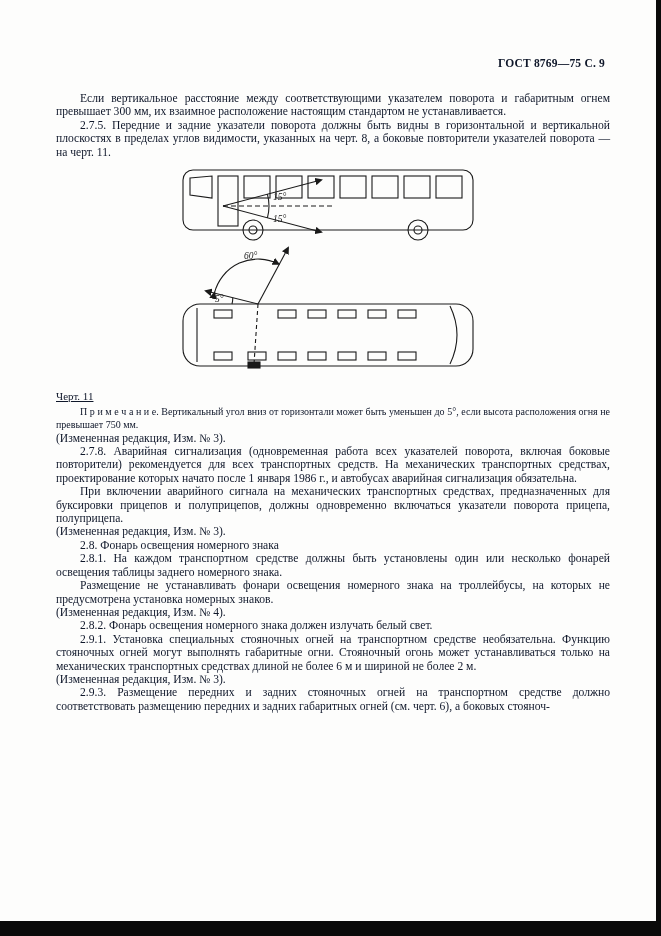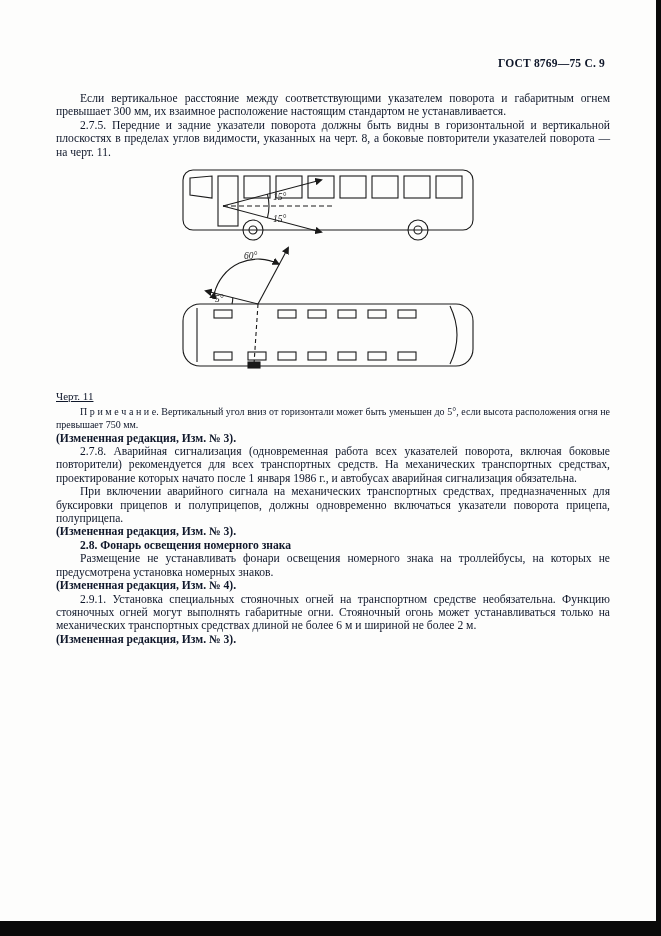--- a/index.html
+++ b/index.html
@@ -25,21 +25,21 @@
     font-size:11.5px; font-weight:700; letter-spacing:0.2px;
     white-space:nowrap;
   }
   .content {
     position:absolute; top:92px; left:56px; width:554px;
     font-size:11.6px; line-height:13.4px;
     text-align:justify;
   }
   .para { text-align:justify; }
   .para.indent { text-indent:24px; }
-  .para.bold { font-weight:700; }
+  .para.bold { font-weight:400; }
   .para.note { font-size:10px; line-height:12.6px; }
   .figure { margin:5px 0 3px 0; text-align:center;text-decoration:underline; }
   .figure svg { display:block; margin:0 auto; }
   .caption { font-size:11px; text-align:left; text-indent:0; margin-top:8px; }
   .svglabel {
     font-family:"Liberation Serif","DejaVu Serif",serif;
     font-size:9.5px; font-style:italic; fill:#1a1a1a; stroke:none;
   }
 </style>
 </head>
@@ -121,19 +121,22 @@
       </svg>
       <figcaption class="caption">Черт. 11</figcaption>
     </figure>
 
     <p class="para indent note">П р и м е ч а н и е.  Вертикальный угол вниз от горизонтали может быть уменьшен до 5°, если высота расположения огня не превышает 750 мм.</p>
     <p class="para bold">(Измененная редакция, Изм. № 3).</p>
     <p class="para indent">2.7.8. Аварийная сигнализация (одновременная работа всех указателей поворота, включая боковые повторители) рекомендуется для всех транспортных средств. На механических транспортных средствах, проектирование которых начато после 1 января 1986 г., и автобусах аварийная сигнализация обязательна.</p>
     <p class="para indent">При включении аварийного сигнала на механических транспортных средствах, предназначенных для буксировки прицепов и полуприцепов, должны одновременно включаться указатели поворота прицепа, полуприцепа.</p>
     <p class="para bold">(Измененная редакция, Изм. № 3).</p>
     <p class="para indent bold">2.8. Фонарь освещения номерного знака</p>
+    <p class="para indent">2.8.1. На каждом транспортном средстве должны быть установлены один или несколько фонарей освещения таблицы заднего номерного знака.</p>
     <p class="para indent">Размещение не устанавливать фонари освещения номерного знака на троллейбусы, на которых не предусмотрена установка номерных знаков.</p>
     <p class="para bold">(Измененная редакция, Изм. № 4).</p>
+    <p class="para indent">2.8.2. Фонарь освещения номерного знака должен излучать белый свет.</p>
     <p class="para indent">2.9.1. Установка специальных стояночных огней на транспортном средстве необязательна. Функцию стояночных огней могут выполнять габаритные огни. Стояночный огонь может устанавливаться только на механических транспортных средствах длиной не более 6 м и шириной не более 2 м.</p>
     <p class="para bold">(Измененная редакция, Изм. № 3).</p>
+    <p class="para indent">2.9.3. Размещение передних и задних стояночных огней на транспортном средстве должно соответствовать размещению передних и задних габаритных огней (см. черт. 6), а боковых стояноч-</p>
 
   </div>
 </div>
 
 </body></html>

